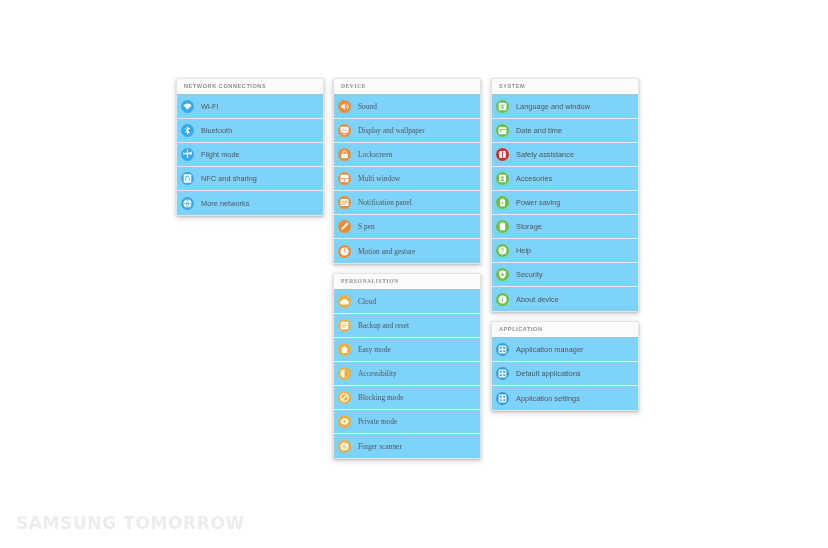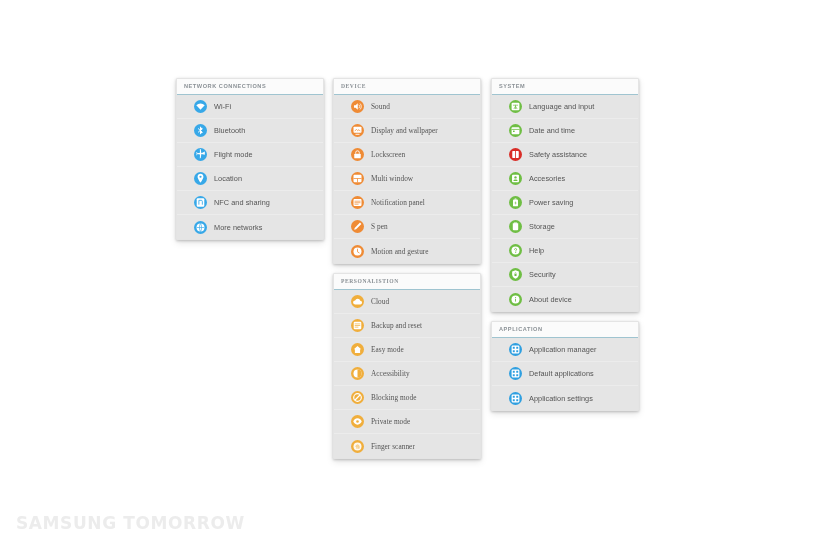--- a/index.html
+++ b/index.html
@@ -57,24 +57,24 @@
     font-weight: 700;
     text-transform: uppercase;
     line-height: 9px;
     display: block;
   }
 
   .row {
     height: 24px;
     display: flex;
     align-items: center;
-    padding-left: 17px;
+    padding-left: 4px;
     box-sizing: border-box;
     border-bottom: 1px solid #ececec;
-    background: #e5e5e5;
+    background: #7dd3fc;
     text-align: center;
   }
   .row:last-child { border-bottom: none; }
 
   .row-label {
     font-size: 7.3px;
     color: #545454;
     margin-left: 7px;
     letter-spacing: 0.05px;
     white-space: nowrap;
@@ -134,29 +134,20 @@
           <span class="icon" style="background: rgb(55, 168, 232);">
             <svg width="13" height="13" viewBox="0 0 24 24" fill="none">
               <path d="M20 12.4 13.6 11l-1.2 7.6-1.6.6.2-7-4.8-1.1-.6 2.2-1.2.3.5-3.2-.5-3.2 1.2.3.6 2.2 4.8-1.1-.2-7 1.6.6 1.2 7.6L20 6.6z" fill="#ffffff"></path>
             </svg>
           </span>
           <span class="row-label">Flight mode</span>
         </div>
         <div class="row">
           <span class="icon" style="background: rgb(55, 168, 232);">
             <svg width="13" height="13" viewBox="0 0 24 24" fill="none">
-              <path d="M12 3.4c-3 0-5.4 2.4-5.4 5.4 0 4 5.4 11 5.4 11s5.4-7 5.4-11c0-3-2.4-5.4-5.4-5.4z" fill="#ffffff"></path>
-              <circle cx="12" cy="8.8" r="2" fill="#37a8e8"></circle>
-            </svg>
-          </span>
-          <span class="row-label">Location</span>
-        </div>
-        <div class="row">
-          <span class="icon" style="background: rgb(55, 168, 232);">
-            <svg width="13" height="13" viewBox="0 0 24 24" fill="none">
               <rect x="5" y="4" width="14" height="16" rx="2" fill="#ffffff"></rect>
               <path d="M9 8h4.4a2 2 0 0 1 2 2v6" stroke="#37a8e8" stroke-width="1.6" fill="none"></path>
               <path d="M9 8v8" stroke="#37a8e8" stroke-width="1.6"></path>
             </svg>
           </span>
           <span class="row-label">NFC and sharing</span>
         </div>
         <div class="row">
           <span class="icon" style="background: rgb(55, 168, 232);">
             <svg width="13" height="13" viewBox="0 0 24 24" fill="none">
@@ -310,21 +301,21 @@
         <div class="section-header" style="border-bottom-color: rgb(159, 196, 208);">
           <span class="hdr-text">SYSTEM</span>
         </div>
         <div class="row">
           <span class="icon" style="background: rgb(111, 190, 68);">
             <svg width="13" height="13" viewBox="0 0 24 24" fill="none">
               <rect x="4.8" y="5" width="14.4" height="14" rx="2" fill="#ffffff"></rect>
               <path d="M8 9.6h8M12 9.6v6.4M9.4 16 12 11.4 14.6 16" stroke="#6fbe44" stroke-width="1.3" fill="none" stroke-linecap="round"></path>
             </svg>
           </span>
-          <span class="row-label">Language and input</span>
+          <span class="row-label">Language and window</span>
         </div>
         <div class="row">
           <span class="icon" style="background: rgb(111, 190, 68);">
             <svg width="13" height="13" viewBox="0 0 24 24" fill="none">
               <rect x="4.8" y="6" width="14.4" height="13" rx="1.8" fill="#ffffff"></rect>
               <path d="M4.8 10h14.4" stroke="#6fbe44" stroke-width="1.5"></path>
               <rect x="7.4" y="12.2" width="3" height="2.6" fill="#6fbe44"></rect>
             </svg>
           </span>
           <span class="row-label">Date and time</span>

